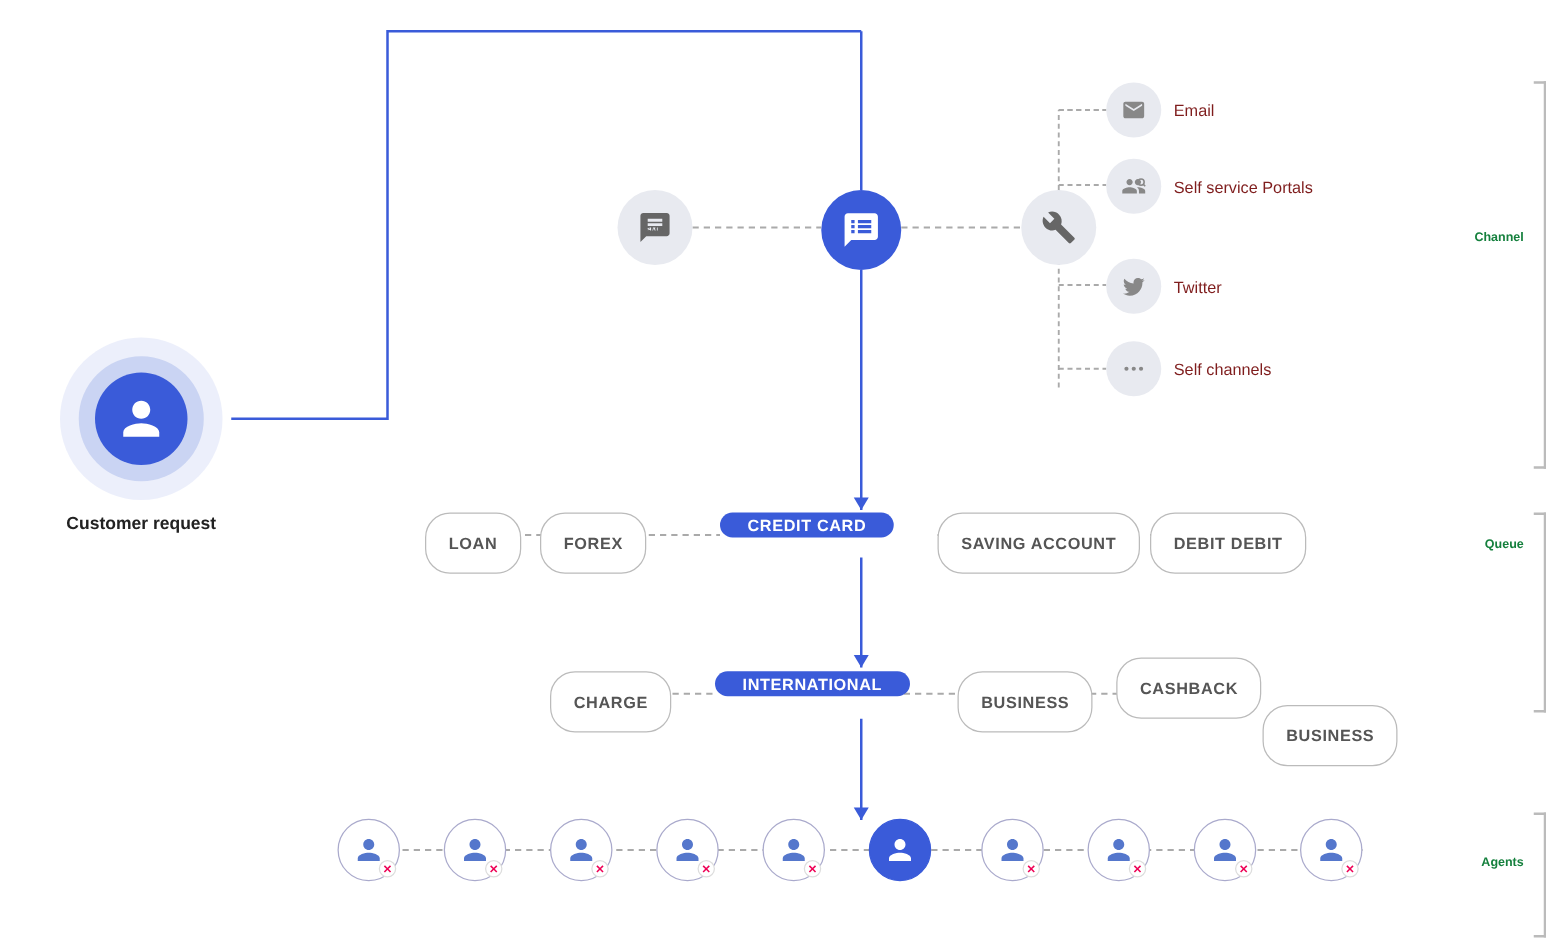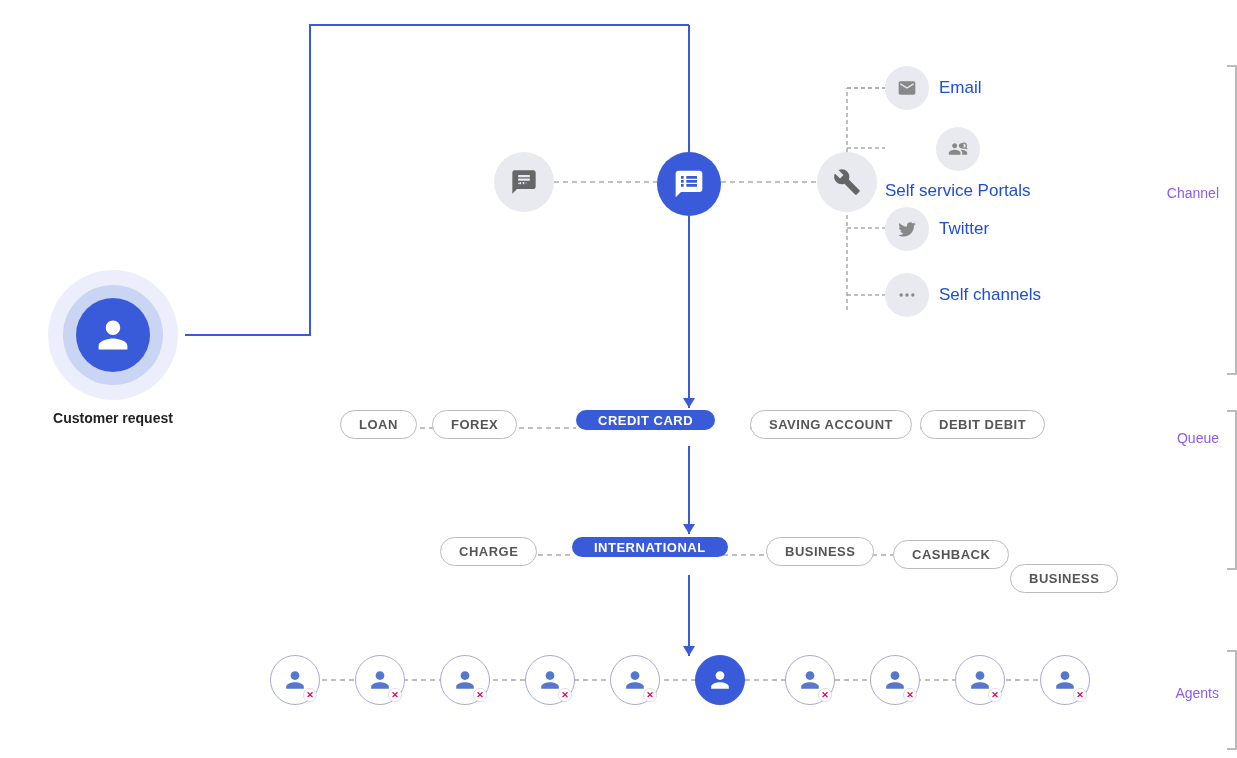--- a/index.html
+++ b/index.html
@@ -69,23 +69,23 @@
       font-weight: 700;
       font-size: 14px;
       color: #222;
       text-align: center;
     }
 
     
     .section-label {
       position: absolute;
       right: 18px;
-      font-weight: 400;
-      font-size: 14px;
-      color: #8b5cf6;
+      font-weight: 700;
+      font-size: 10px;
+      color: #15803d;
     }
 
     .section-label.channel { top: 185px; }
     .section-label.queue { top: 430px; }
     .section-label.agents { top: 685px; }
 
     
     .bracket {
       position: absolute;
       right: 0;
@@ -184,42 +184,42 @@
       flex-shrink: 0;
     }
 
     .channel-icon .icon-circle svg {
       width: 20px;
       height: 20px;
       fill: #888;
     }
 
     .channel-icon .icon-label {
-      font-size: 17px;
-      color: #1d4ed8;
+      font-size: 13px;
+      color: #7f1d1d;
     }
 
     
     .pill {
       position: absolute;
       border-radius: 20px;
       display: flex;
       align-items: center;
       justify-content: center;
       font-size: 13px;
       font-weight: 600;
       letter-spacing: 0.5px;
       white-space: nowrap;
     }
 
     .pill.outline {
       border: 1.5px solid #bbb;
       background: #fff;
       color: #555;
-      height: 29px;
+      height: 49px;
       padding: 0 18px;
     }
 
     .pill.active {
       background: #3a5bd9;
       color: #fff;
       height: 20px;
       padding: 0 22px;
     }
 
@@ -383,21 +383,21 @@
 
   <div class="channel-icon" style="position:absolute; left:885px; top:66px;">
     <div class="icon-circle">
       <svg viewBox="0 0 24 24">
         <path d="M20 4H4c-1.1 0-2 .9-2 2v12c0 1.1.9 2 2 2h16c1.1 0 2-.9 2-2V6c0-1.1-.9-2-2-2zm0 4l-8 5-8-5V6l8 5 8-5v2z"></path>
       </svg>
     </div>
     <span class="icon-label">Email</span>
   </div>
 
-  <div class="channel-icon" style="position:absolute; left:885px; top:127px;flex-direction:column;">
+  <div class="channel-icon" style="position:absolute; left:885px; top:127px;">
     <div class="icon-circle">
       <svg viewBox="0 0 24 24">
         <path d="M16 11c1.66 0 2.99-1.34 2.99-3S17.66 5 16 5c-1.66 0-3 1.34-3 3s1.34 3 3 3zm-8 0c1.66 0 2.99-1.34 2.99-3S9.66 5 8 5C6.34 5 5 6.34 5 8s1.34 3 3 3zm0 2c-2.33 0-7 1.17-7 3.5V19h14v-2.5c0-2.33-4.67-3.5-7-3.5zm8 0c-.29 0-.62.02-.97.05 1.16.84 1.97 1.97 1.97 3.45V19h6v-2.5c0-2.33-4.67-3.5-7-3.5z"></path>
         <circle cx="19" cy="8" r="3" fill="none" stroke="#888" stroke-width="1.5"></circle>
         <line x1="21" y1="10" x2="23" y2="12" stroke="#888" stroke-width="1.5"></line>
       </svg>
     </div>
     <span class="icon-label">Self service Portals</span>
   </div>
 
@@ -446,21 +446,21 @@
   </div>
 
   <div class="pill active" style="position:absolute; left:572px; top:537px;">
     <span>INTERNATIONAL</span>
   </div>
 
   <div class="pill outline" style="position:absolute; left:766px; top:537px;">
     <span>BUSINESS</span>
   </div>
 
-  <div class="pill outline" style="position:absolute; left:893px; top:540px;">
+  <div class="pill outline" style="position:absolute; left:893px; top:526px;">
     <span>CASHBACK</span>
   </div>
 
   <div class="pill outline" style="position:absolute; left:1010px; top:537px;margin-top:27px;">
     <span>BUSINESS</span>
   </div>
 
   <div class="agent-node" style="position:absolute; left:270px; top:655px;">
     <div class="agent-circle">
       <svg class="person-icon" viewBox="0 0 24 24">

